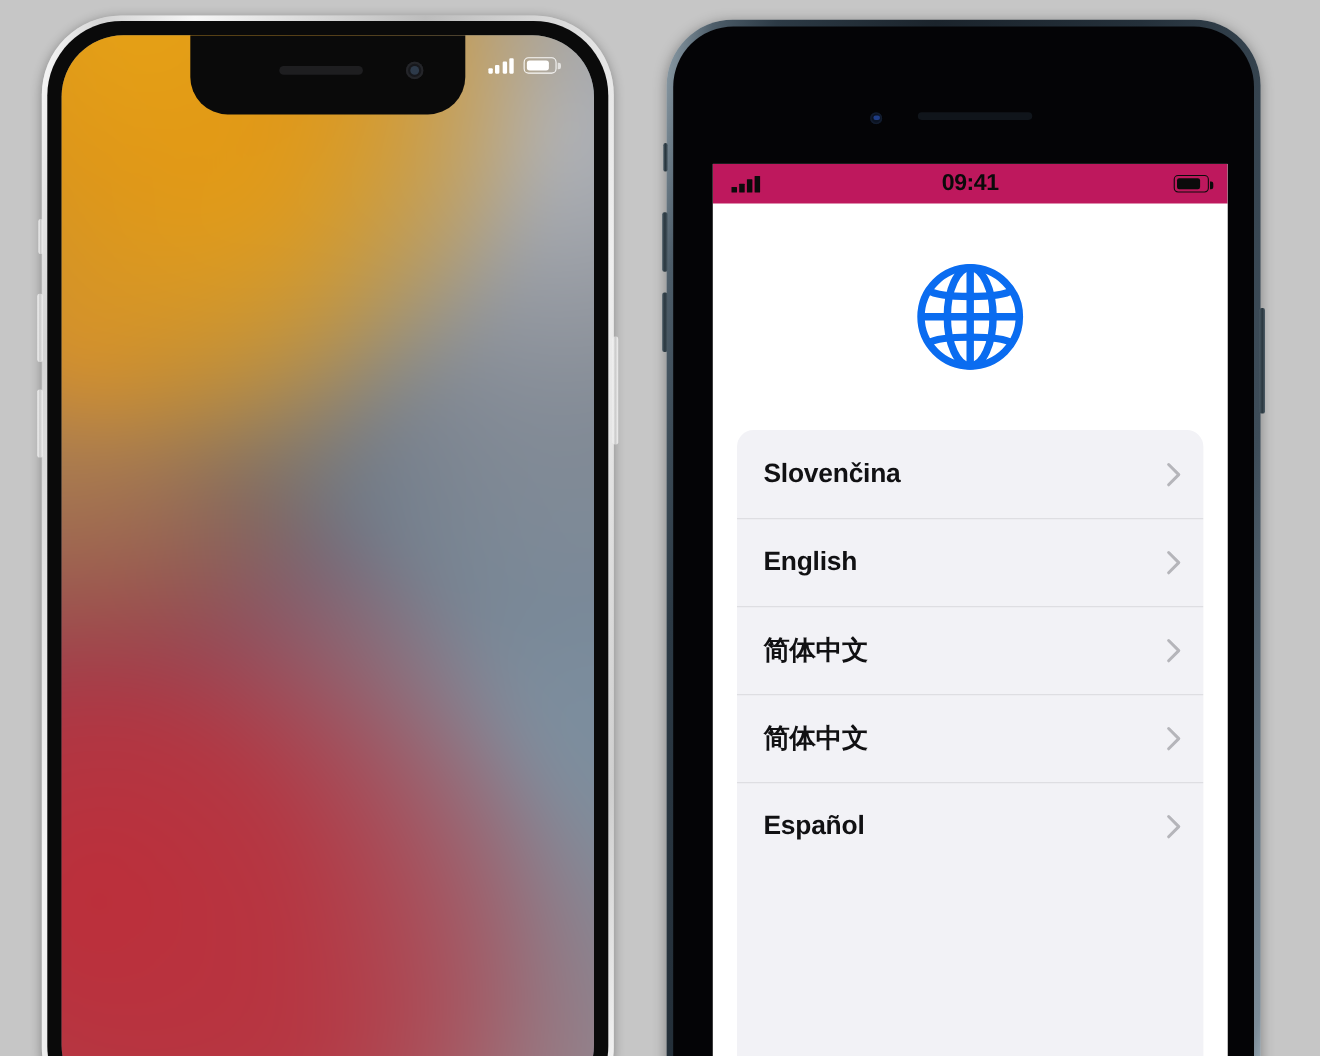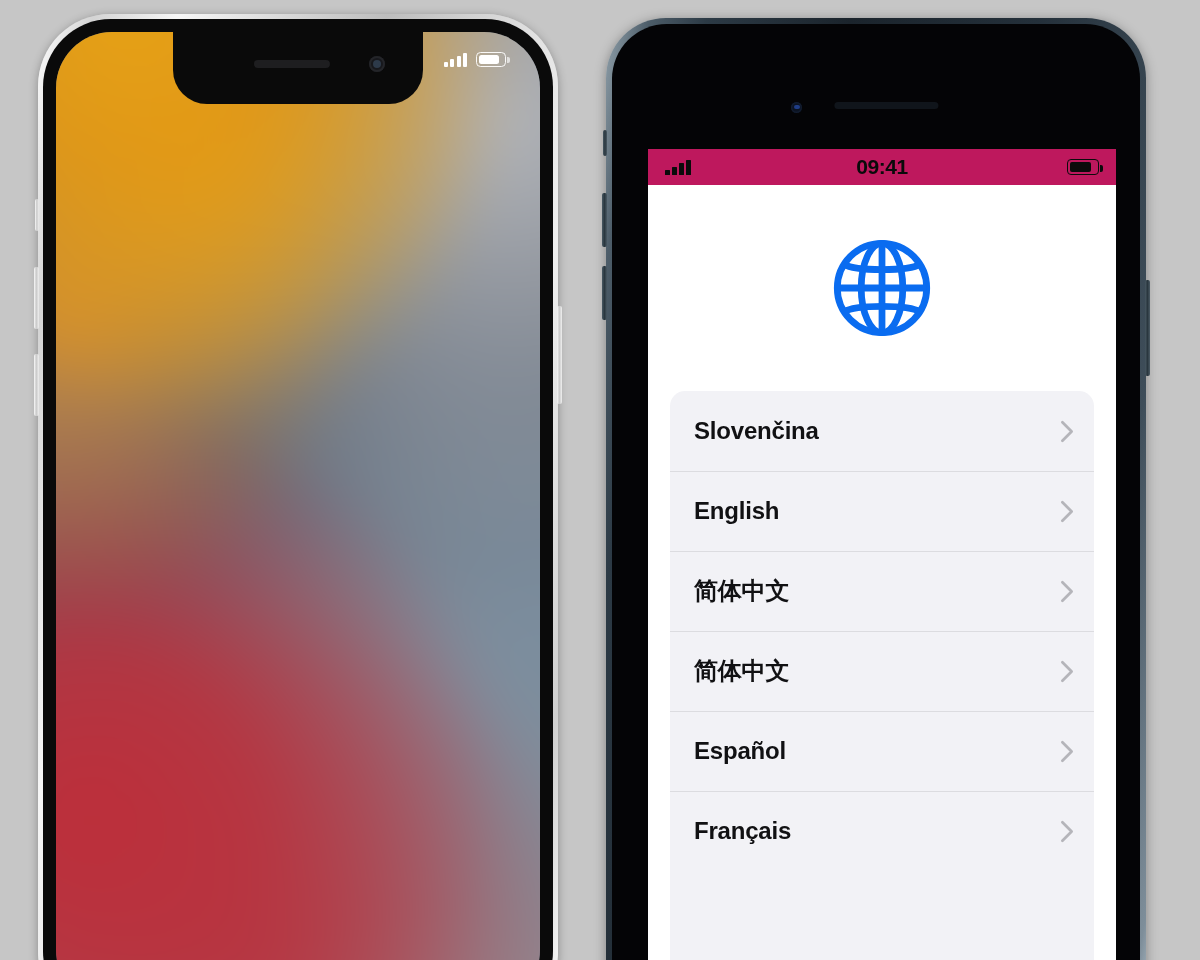--- a/index.html
+++ b/index.html
@@ -446,28 +446,20 @@
 
             <div class="lang-row">
               <span class="lang-label">Español</span>
               <span class="lang-chevron">
                 <svg viewBox="0 0 12 20" width="14" height="23">
                     <polyline points="2,2 10,10 2,18" fill="none" stroke="#b5b5ba" stroke-width="2.4" stroke-linecap="round" stroke-linejoin="round"></polyline>
                   </svg>
               </span>
             </div>
 
-            <div class="lang-row">
-              <span class="lang-label">Français</span>
-              <span class="lang-chevron">
-                <svg viewBox="0 0 12 20" width="14" height="23">
-                    <polyline points="2,2 10,10 2,18" fill="none" stroke="#b5b5ba" stroke-width="2.4" stroke-linecap="round" stroke-linejoin="round"></polyline>
-                  </svg>
-              </span>
-            </div>
 
           </div>
         </div>
       </div>
     </div>
   </div>
 
 </div>
 
 </body></html>

